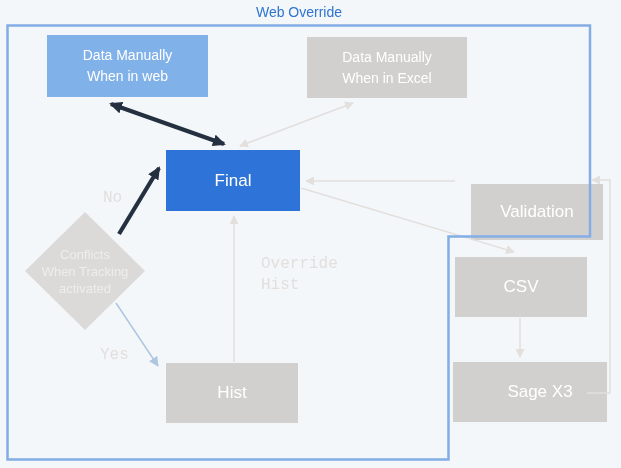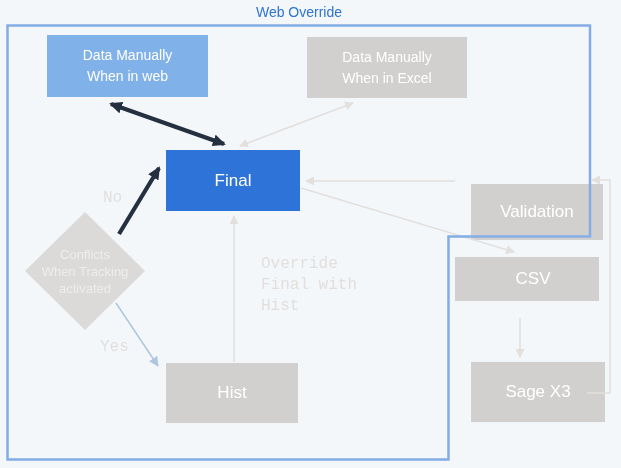--- a/index.html
+++ b/index.html
@@ -47,42 +47,42 @@
   }
   .node.two-line{font-size:14px;line-height:21px;margin-left:25px;}
   .node.big{font-size:17px;line-height:26px;}
   .gray{background:var(--node-gray);}
   .blue{background:var(--node-blue);}
   .lightblue{background:var(--node-light-blue);}
   .n-web{left:22px;top:35px;width:161px;height:62px;}
   .n-excel{left:282px;top:37px;width:160px;height:61px;}
   .n-final{left:166px;top:150px;width:134px;height:61px;}
   .n-validation{left:471px;top:149px;width:132px;height:56px;margin-top:35px;}
-  .n-csv{left:455px;top:257px;width:132px;height:44px;padding-left:12px;}
-  .n-sage{left:471px;top:362px;width:134px;height:60px;}
+  .n-csv{left:455px;top:257px;width:132px;height:60px;}
+  .n-sage{left:453px;top:362px;width:134px;height:60px;padding-left:20px;}
   .n-hist{left:166px;top:363px;width:132px;height:60px;}
   .diamond{
     position:absolute;
     left:25px;top:212px;width:120px;height:118px;
     background:var(--diamond-gray);
     clip-path:polygon(50% 0, 100% 50%, 50% 100%, 0 50%);
     z-index:1;
     display:flex;flex-direction:column;align-items:center;justify-content:center;
     color:var(--diamond-text);
     font-size:13px;line-height:17px;text-align:center;
   }
   .edge-label{
     position:absolute;
     color:var(--label-gray);
     font-size:16px;
     z-index:2;
     font-family:Liberation Mono, monospace;
   }
   .lbl-no{left:103px;top:189px;}
-  .lbl-yes{left:100px;top:338px;}
+  .lbl-yes{left:100px;top:346px;}
   .lbl-override{left:261px;top:254px;line-height:21px;}
   svg.overlay{
     position:absolute;left:0;top:0;z-index:3;
     pointer-events:none;
   }
   .edge-light{stroke:var(--light-arrow);stroke-width:1.5;fill:none;}
   .edge-yes{stroke:var(--yes-arrow);stroke-width:1.5;fill:none;}
   .edge-dark{stroke:var(--dark-arrow);stroke-width:4.2;fill:none;}
   .frame-stroke{stroke:var(--frame-border);stroke-width:2.5;fill:none;}
   .mk-light{fill:var(--light-arrow);}
@@ -129,21 +129,20 @@
   <div class="diamond">
     <span>Conflicts</span>
     <span>When Tracking</span>
     <span>activated</span>
   </div>
 
   <div class="edge-label lbl-no">No</div>
   <div class="edge-label lbl-yes">Yes</div>
   <div class="edge-label lbl-override">
     <div>Override</div>
-    <div>Final with</div>
     <div>Hist</div>
   </div>
 
   <svg class="overlay" width="621" height="468" viewBox="0 0 621 468">
     <defs>
       <marker id="mLight" markerUnits="userSpaceOnUse" markerWidth="9" markerHeight="9" refX="8" refY="4.5" orient="auto-start-reverse">
         <path class="mk-light" d="M0 0 L9 4.5 L0 9 Z"></path>
       </marker>
       <marker id="mYes" markerUnits="userSpaceOnUse" markerWidth="10" markerHeight="10" refX="9" refY="5" orient="auto">
         <path class="mk-yes" d="M0 0 L10 5 L0 10 Z"></path>

